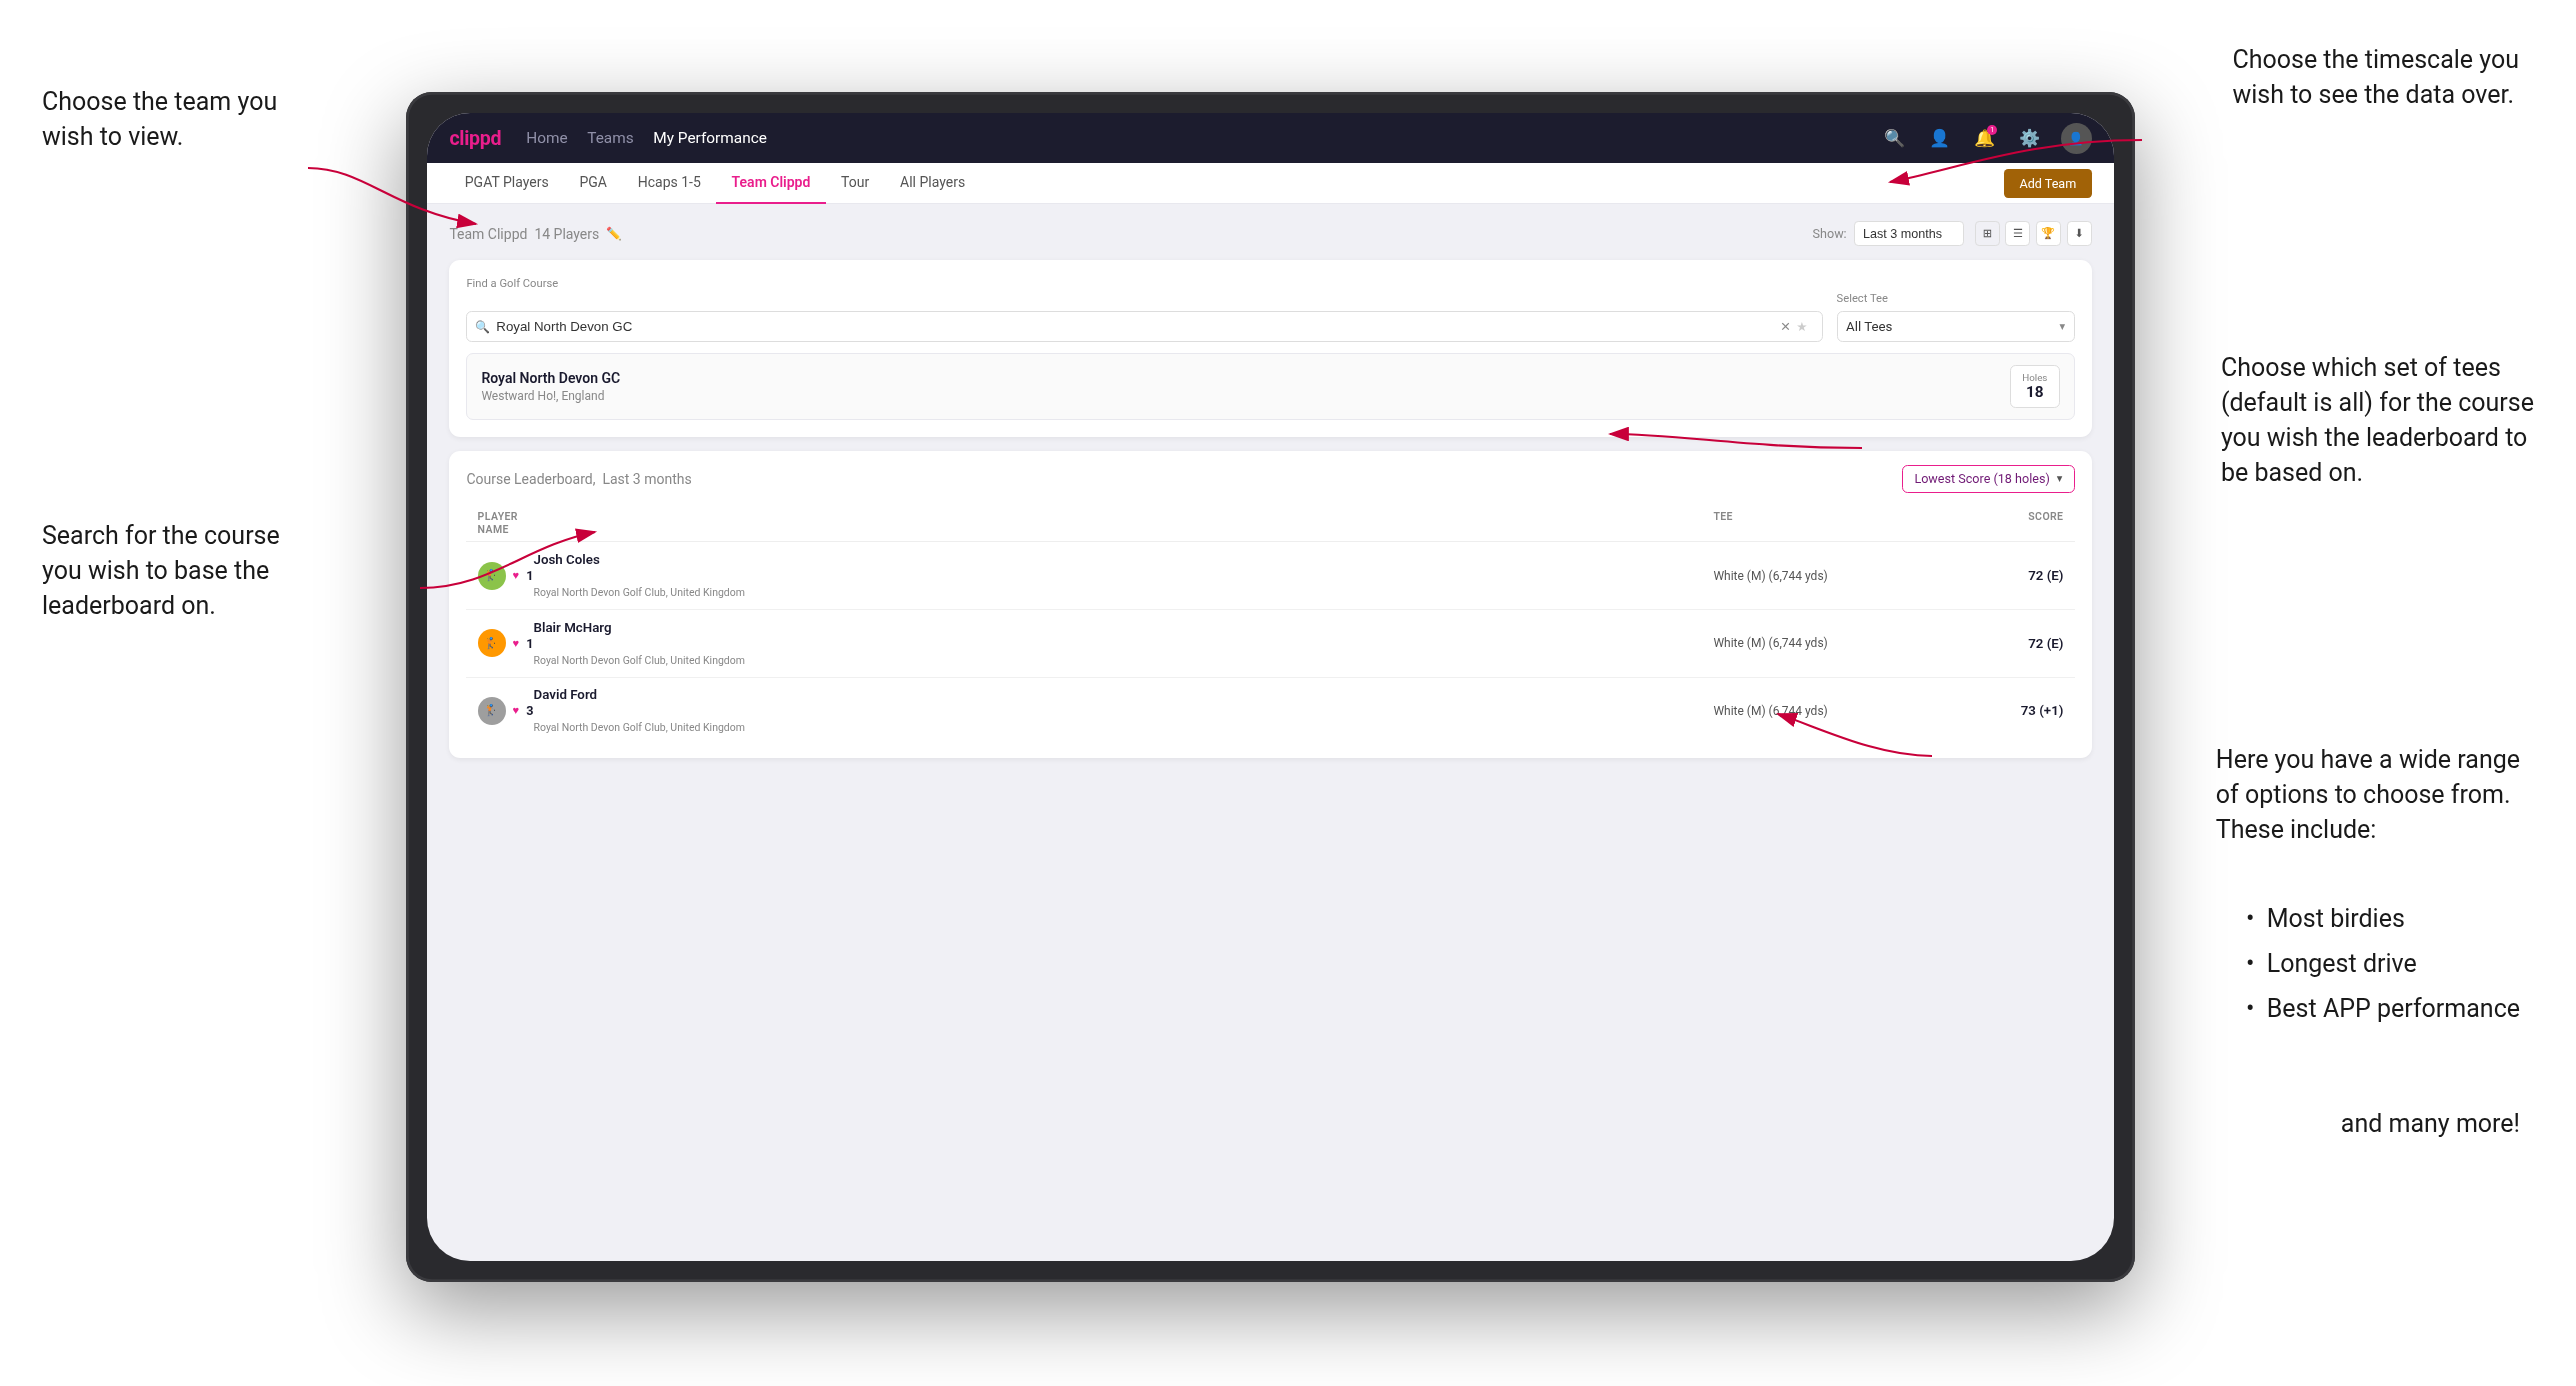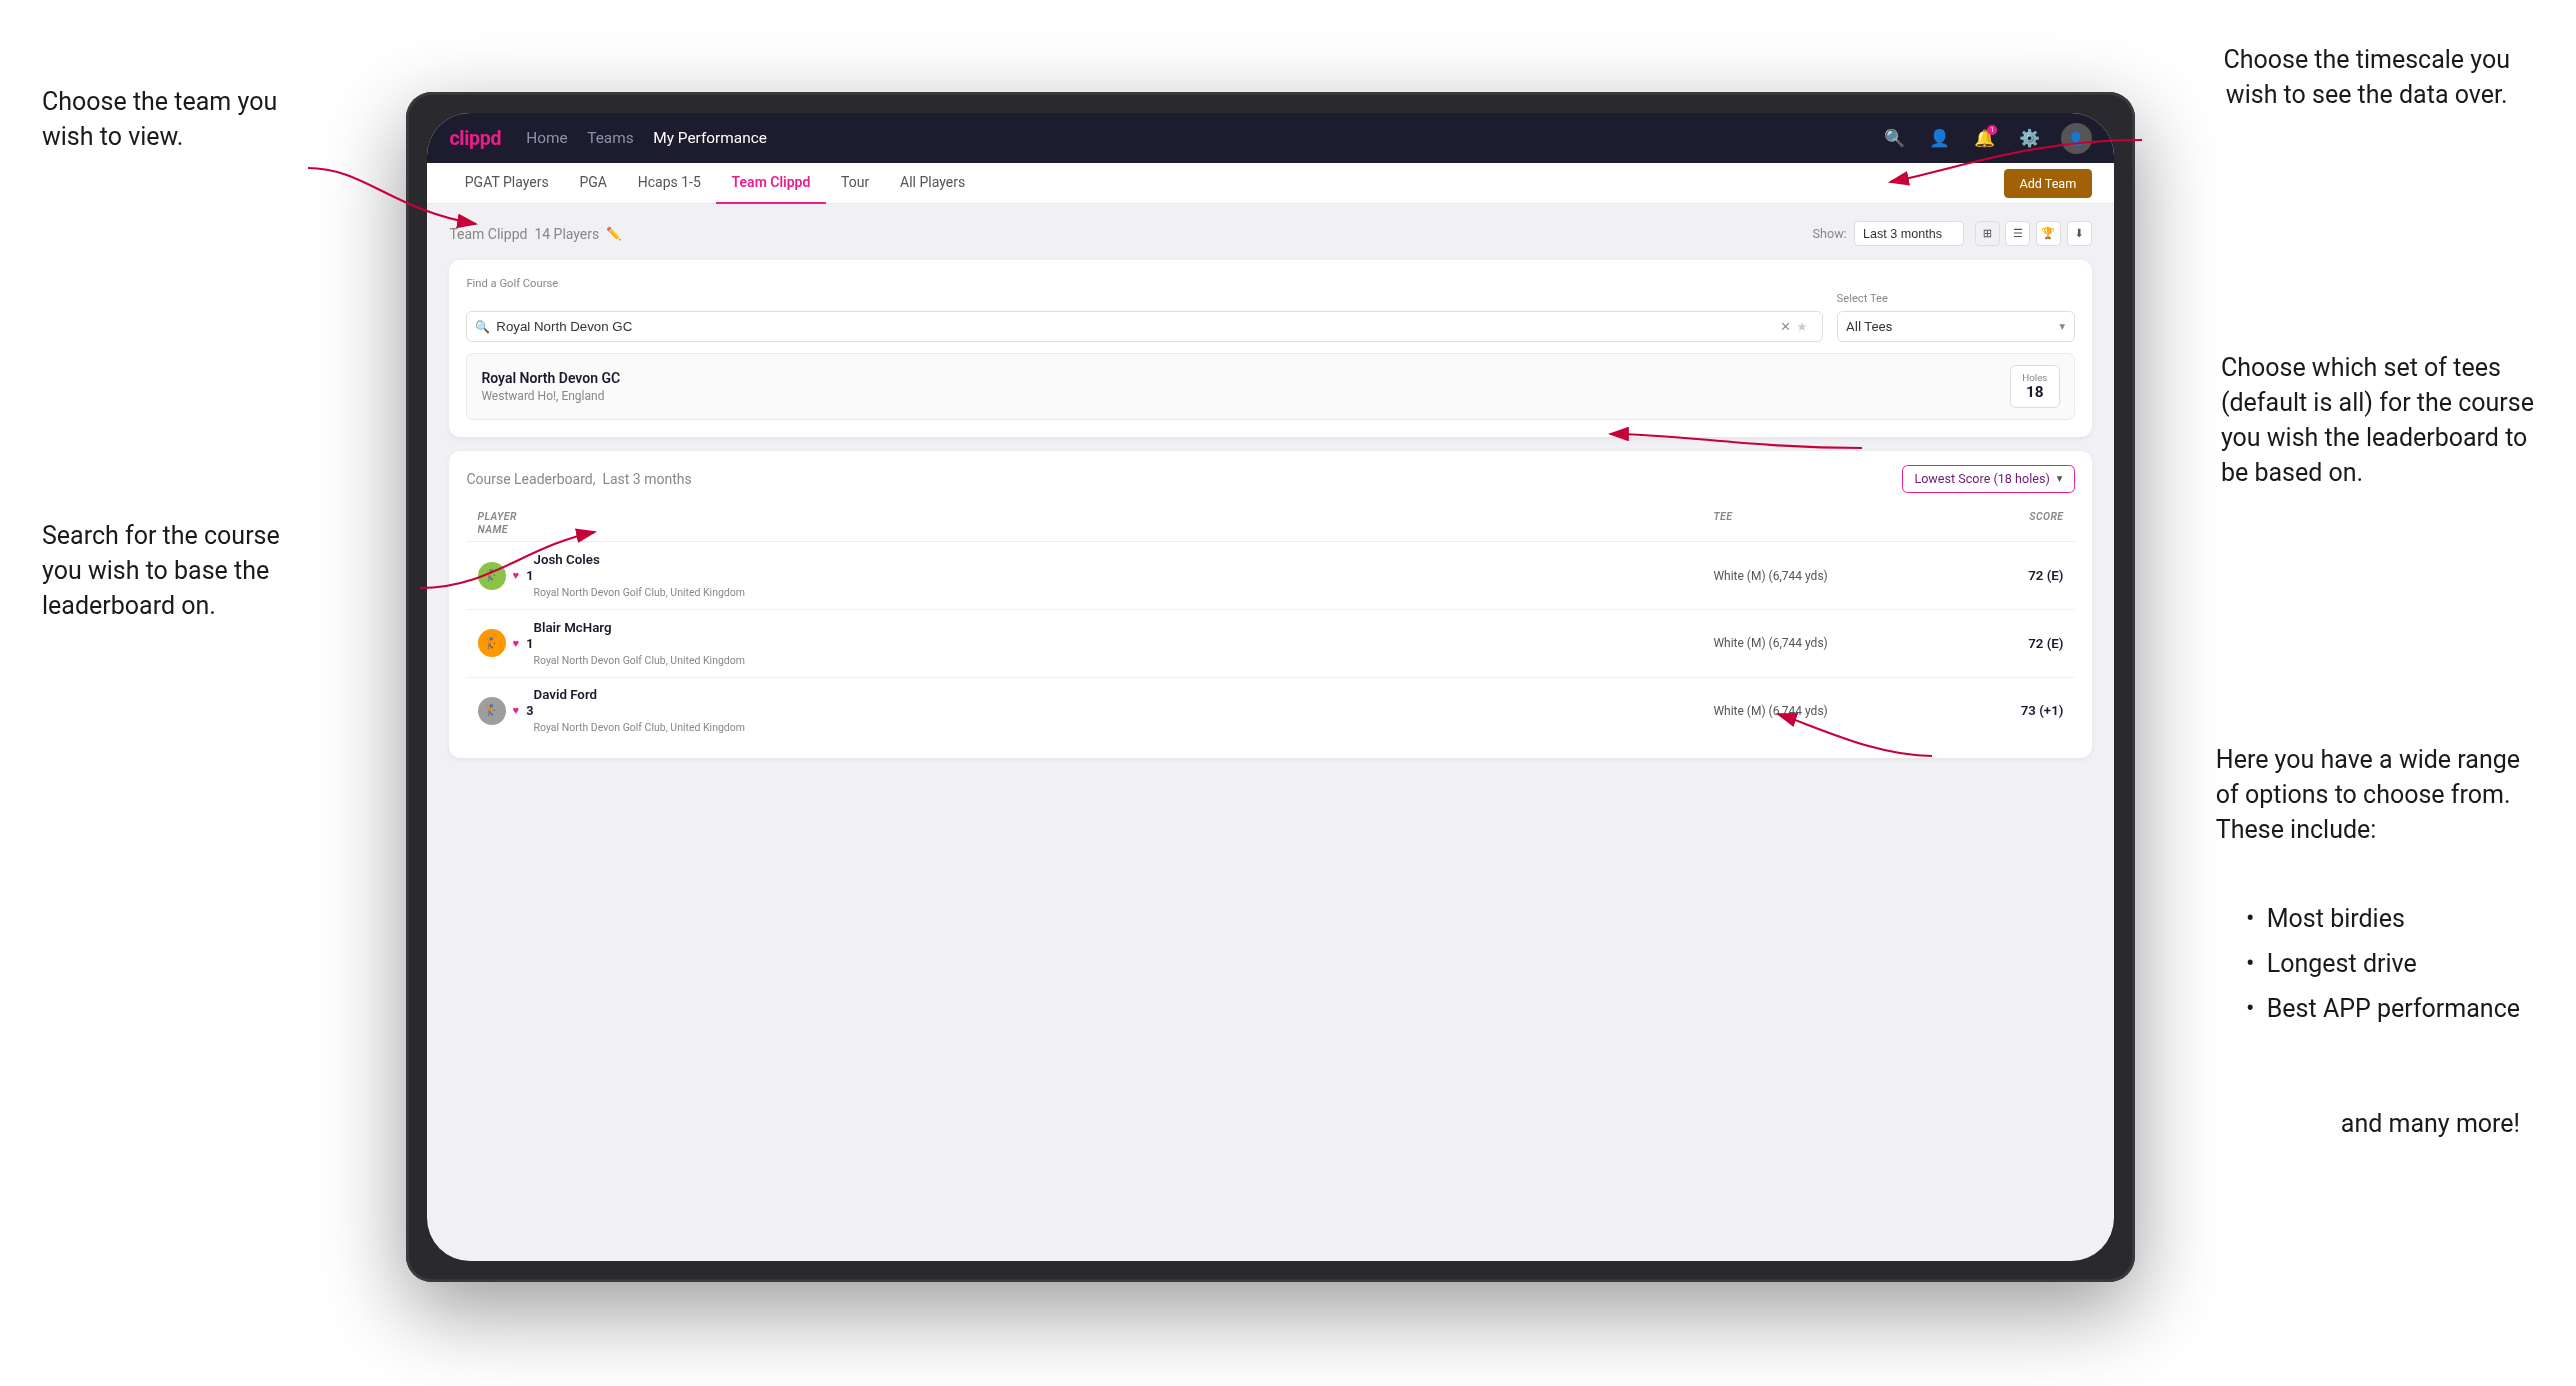--- a/index.html
+++ b/index.html
@@ -428,21 +428,20 @@
       padding: 5.6px 11.2px;
       border-bottom: 0.7px solid #eee;
     }
 
     .lb-col-header {
       font-size: 10.5px;
       color: #888;
       font-weight: 600;
       text-transform: uppercase;
       letter-spacing: 0.4px;
-      font-style: italic;
     }
 
     .lb-col-header.right { text-align: right; }
 
     .lb-row {
       display: grid;
       grid-template-columns: 56px 1fr 210px 140px;
       padding: 9.8px 11.2px;
       border-bottom: 0.7px solid #f0f0f0;
       align-items: center;
@@ -516,21 +515,21 @@
       fill: none;
       marker-end: url(#arrowhead);
     }
   </style>
 </head>
 <body>
 
 <div class="annotation" style="left:42px; top:84px; max-width:266px;">Choose the team you
 wish to view.</div>
 
-<div class="annotation" style="right:66px; top:42px; max-width:350px; text-align:center;">Choose the timescale you<br>wish to see the data over.</div>
+<div class="annotation" style="right:57px; top:42px; max-width:350px; text-align:left;">Choose the timescale you<br>wish to see the data over.</div>
 
 <div class="annotation" style="right:42px; top:350px; max-width:378px; text-align:left;">Choose which set of tees<br>(default is all) for the course<br>you wish the leaderboard to<br>be based on.</div>
 
 <div class="annotation" style="left:42px; top:518px; max-width:308px;">Search for the course<br>you wish to base the<br>leaderboard on.</div>
 
 <div class="annotation" style="right:56px; top:742px; max-width:392px; text-align:left;">Here you have a wide range<br>of options to choose from.<br>These include:</div>
 
 <div style="position:absolute; right:56px; top:896px; font-size:25px; line-height:1.8; color:#1a1a1a;">
   <div>• &nbsp;Most birdies</div>
   <div>• &nbsp;Longest drive</div>

